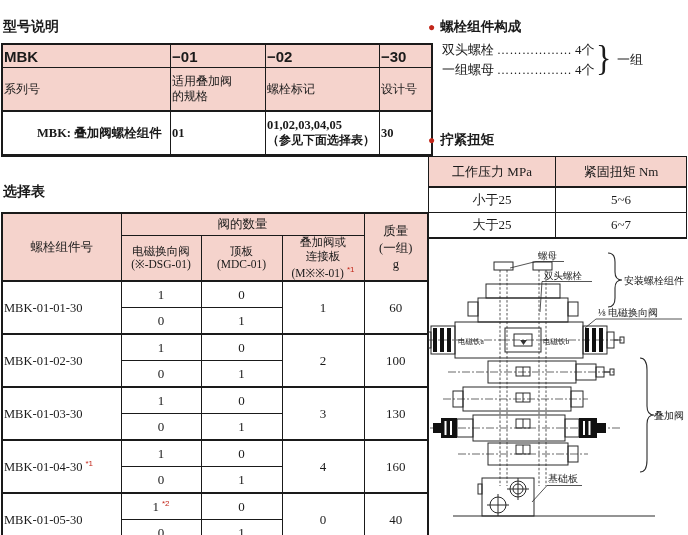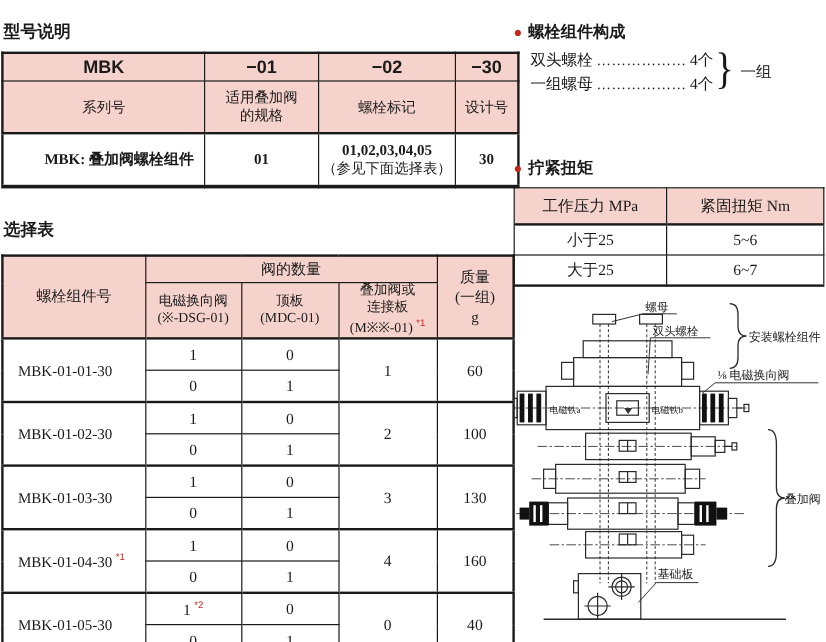--- a/index.html
+++ b/index.html
@@ -9,36 +9,36 @@
   .left-col{position:absolute;left:0;top:0;width:434px;height:535px;margin-top:14px;}
   .right-col{position:absolute;left:428px;top:0;width:260px;height:535px;}
 
   .doc-title{position:absolute;left:3px;font-family:"Liberation Sans","DejaVu Sans",sans-serif;
              font-weight:bold;font-size:14px;}
   .t1{top:4px;} .t2{top:169px;}
 
   
   table{border-collapse:collapse;table-layout:fixed;}
   .model-table{position:absolute;left:1px;top:29px;width:432px;border:2px solid var(--line);border-bottom-width:3px;}
-  .model-table td{border:1px solid var(--line);text-align:center;vertical-align:middle;padding:1px;}
+  .model-table td{border:1px solid var(--line);text-align:left;vertical-align:middle;padding:1px;}
   .model-table .r1 td{background:var(--pink);font-family:"Liberation Sans","DejaVu Sans",sans-serif;
                       font-weight:bold;font-size:15px;height:20px;}
   .model-table .r2 td{background:var(--pink);font-size:12px;height:40px;line-height:15px;}
   .model-table .r3 td{height:40px;border-top:2px solid var(--line);font-size:12.5px;font-weight:bold;line-height:15px;}
   .model-table .r3 td.ta-l{text-align:left;padding-left:34px;}
-  .model-table .r3 .plain{font-weight:normal;font-size:12px;}
+  .model-table .r3 .plain{font-weight:bold;font-size:12px;}
 
   
   .sel-table{position:absolute;left:1px;top:198px;width:426px;border:2px solid var(--line);}
   .sel-table th{background:var(--pink);font-weight:normal;border:1px solid var(--line);padding:0;}
   .sel-table td{border:1px solid var(--line);text-align:center;vertical-align:middle;padding:0;font-size:13px;}
   .sel-table .hr1 th{height:21px;font-size:12.5px;}
   .sel-table .hr2 th{height:44px;font-size:11.5px;line-height:13.5px;}
   .sel-table tbody td{height:25px;}
-  .sel-table td.pn{text-align:left;padding-left:12px;font-size:12.5px;}
+  .sel-table td.pn{text-align:left;padding-left:1px;font-size:12.5px;}
   .sel-table tr.g td{border-top:2px solid var(--line);}
   sup.red{color:var(--red);font-size:8px;margin-left:3px;font-family:"Liberation Sans",sans-serif;}
 
   
   .sec-head{display:flex;align-items:center;gap:5px;font-family:"Liberation Sans","DejaVu Sans",sans-serif;
             font-weight:bold;font-size:13.5px;}
   .bullet{color:var(--red);font-size:12px;line-height:12px;}
   .comp{position:absolute;left:0;top:18px;width:258px;}
   .comp-body{margin:4px 0 0 14px;position:relative;width:238px;font-size:13px;}
   .comp-line{height:20px;display:flex;align-items:center;}

